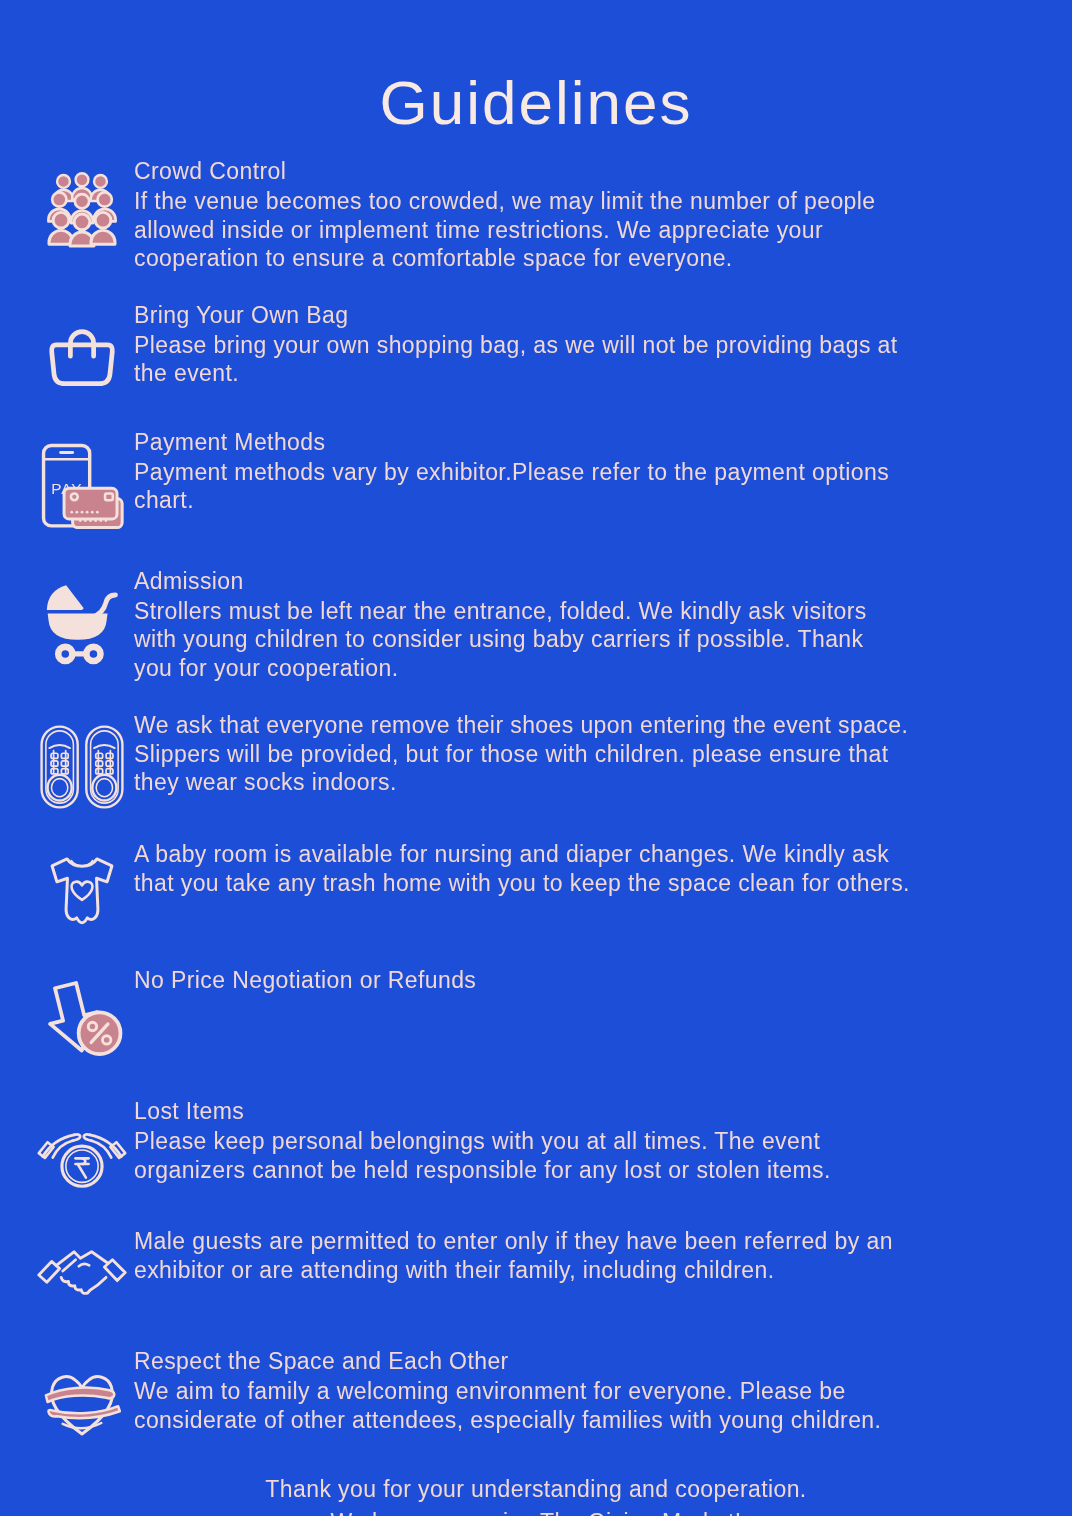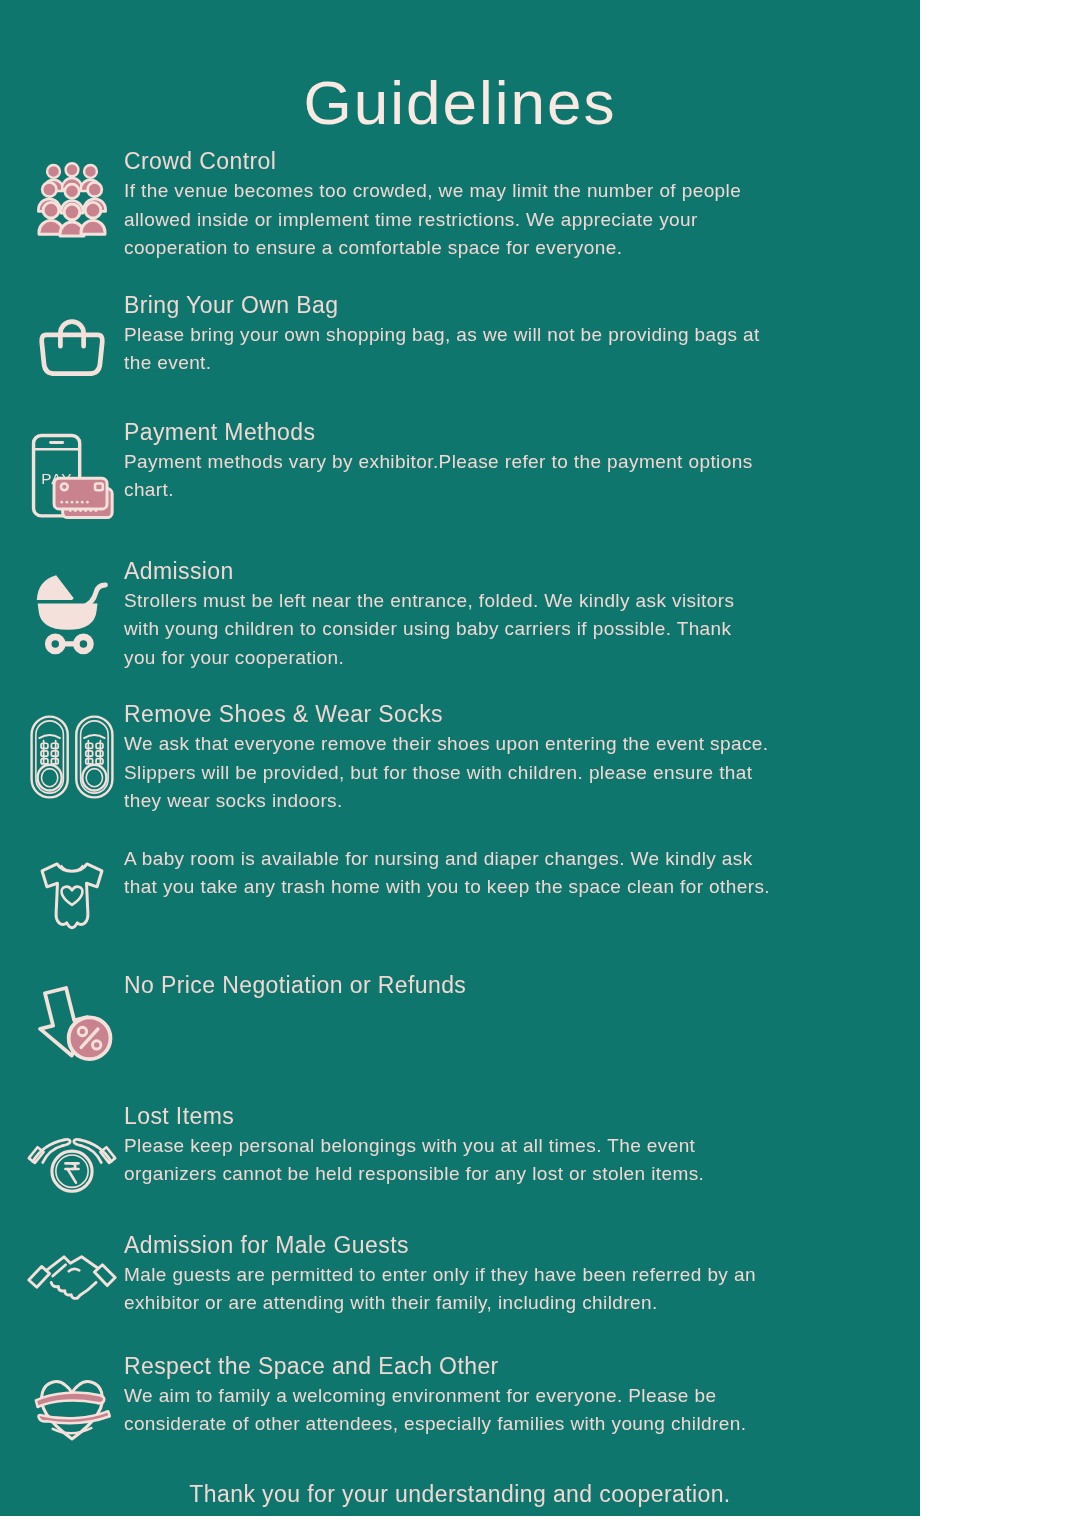--- a/index.html
+++ b/index.html
@@ -1,35 +1,35 @@
 <!DOCTYPE html>
 <html><head>
 <meta charset="utf-8">
 <style>
   html,body{margin:0;padding:0;}
   .page{
     position:relative;
-    width:920px;
+    width:1072px;
     height:1522px;
-    background:#0f766e;
+    background:#1d4ed8;
     font-family:"Liberation Sans", sans-serif;
     overflow:hidden;
   }
   .title{
     padding-top:72px;
     text-align:center;
     font-size:62px;
     font-weight:400;
     letter-spacing:2px;
     color:#f8eae3;
     line-height:1;
   }
   .content{
-    margin-top:14px;
-    padding-left:20px;
+    margin-top:24px;
+    padding-left:30px;
   }
   .rule{
     display:flex;
     align-items:flex-start;
     margin-bottom:29px;
   }
   .icon-box{
     flex:0 0 104px;
     display:flex;
     justify-content:center;
@@ -39,21 +39,21 @@
   .txt{max-width:908px;}
   .rule h2{
     margin:0 0 2px 0;
     font-size:23px;
     font-weight:400;
     letter-spacing:0.4px;
     color:#f2d8d4;
   }
   .rule p{
     margin:0;
-    font-size:19px;
+    font-size:23px;
     line-height:28.5px;
     letter-spacing:0.4px;
     color:#f2d8d4;
     white-space:pre-line;
   }
   .footer{
     text-align:center;
     font-size:23px;
     line-height:33px;
     letter-spacing:0.4px;
@@ -191,21 +191,20 @@
             <rect class="ic" x="26" y="43" width="8" height="6" rx="2" stroke-width="2"></rect>
             <rect class="ic" x="14" y="52" width="8" height="6" rx="2" stroke-width="2"></rect>
             <rect class="ic" x="26" y="52" width="8" height="6" rx="2" stroke-width="2"></rect>
             <ellipse class="ic" cx="24" cy="74" rx="14" ry="15" stroke-width="2.8"></ellipse>
             <ellipse class="ic" cx="24" cy="74" rx="9.5" ry="10.5" stroke-width="1.8"></ellipse>
           </g>
           <use href="#shoe" transform="translate(52 0)"></use>
         </svg>
       </div>
       <div class="txt">
-        <h2>Remove Shoes &amp; Wear Socks</h2>
         <p>We ask that everyone remove their shoes upon entering the event space.
 Slippers will be provided, but for those with children. please ensure that
 they wear socks indoors.</p>
       </div>
     </section>
 
     <section class="rule">
       <div class="icon-box">
         <svg width="88" height="86" viewBox="0 0 100 96">
           <path class="ic" stroke-width="3.4" d="M33 7 C40 18 60 18 67 7 L84 15 L78.5 33 L66.5 29 C67 40 67.5 52 68 62 C69 73 62 79 56 74 Q50 85 44 74 C38 79 31 73 32 62 C32.5 52 33 40 33.5 29 L21.5 33 L16 15 Z"></path>
@@ -273,21 +272,20 @@
         <svg width="96" height="80" viewBox="0 0 120 100">
           <path class="ic" stroke-width="3.6" d="M6 45 L22 28 L32 37 L16 54 Z"></path>
           <path class="ic" stroke-width="3.6" d="M114 42 L98 26 L88 35 L104 52 Z"></path>
           <path class="ic" stroke-width="3.6" d="M28 33 L50 16 L58 24 L72 16 L92 30"></path>
           <path class="ic" stroke-width="3.4" d="M56 34 Q62 29 69 33"></path>
           <path class="ic" stroke-width="3.4" d="M36 40 L52 26"></path>
           <path class="ic" stroke-width="3.6" d="M34 48 q2 7 9 5 q0 7 8 5.5 q0 6.5 8 5 q1 6 8 4 L70 64 Q80 58 90 48"></path>
         </svg>
       </div>
       <div class="txt">
-        <h2>Admission for Male Guests</h2>
         <p>Male guests are permitted to enter only if they have been referred by an
 exhibitor or are attending with their family, including children.</p>
       </div>
     </section>
 
     <section class="rule">
       <div class="icon-box">
         <svg width="94" height="84" viewBox="0 0 110 100">
           <path class="ic" stroke-width="3.6" d="M55 88 C30 70 14 50 20 32 C24 20 38 16 47 24 C51 27 54 31 55 34 C56 31 59 27 63 24 C72 16 86 20 90 32 C96 50 80 70 55 88 Z"></path>
           <path class="ic" stroke-width="3" style="fill:#c9838f" d="M12 42 C32 33 62 30 88 36 Q95 38 93 43 Q90 47 84 45 C58 40 32 42 14 50 Z"></path>

